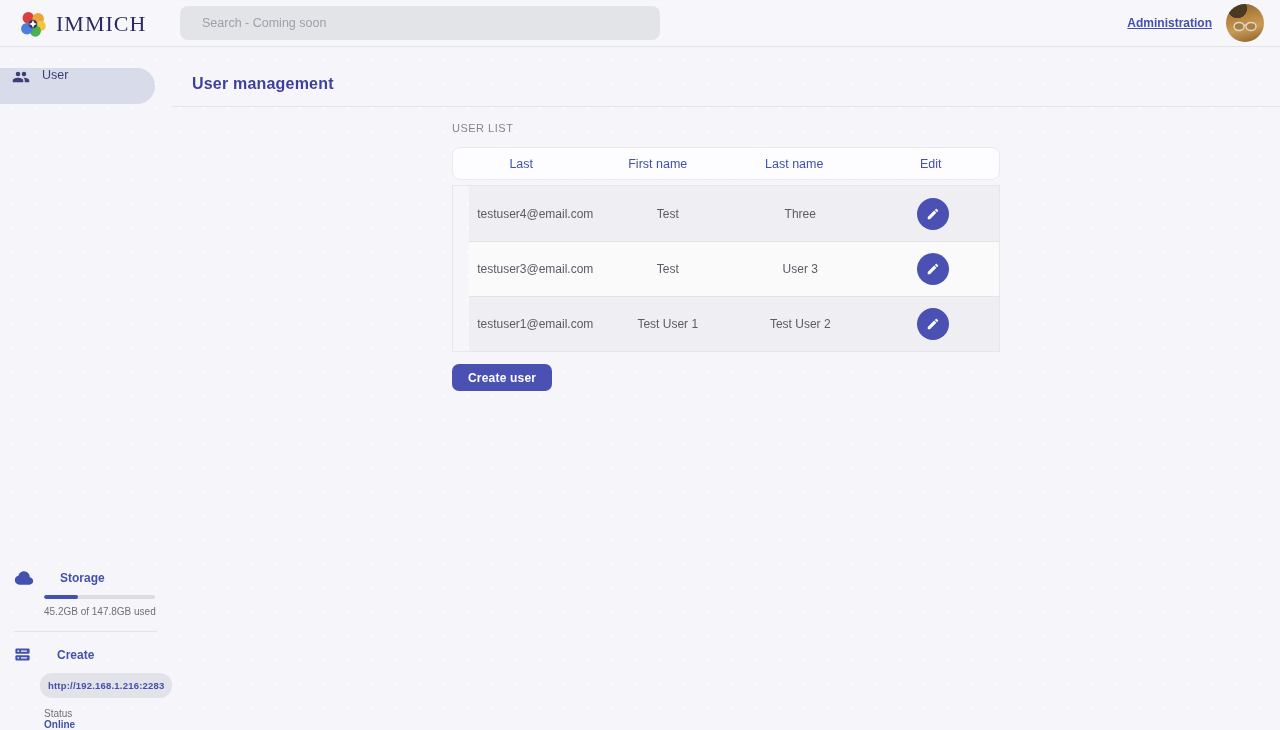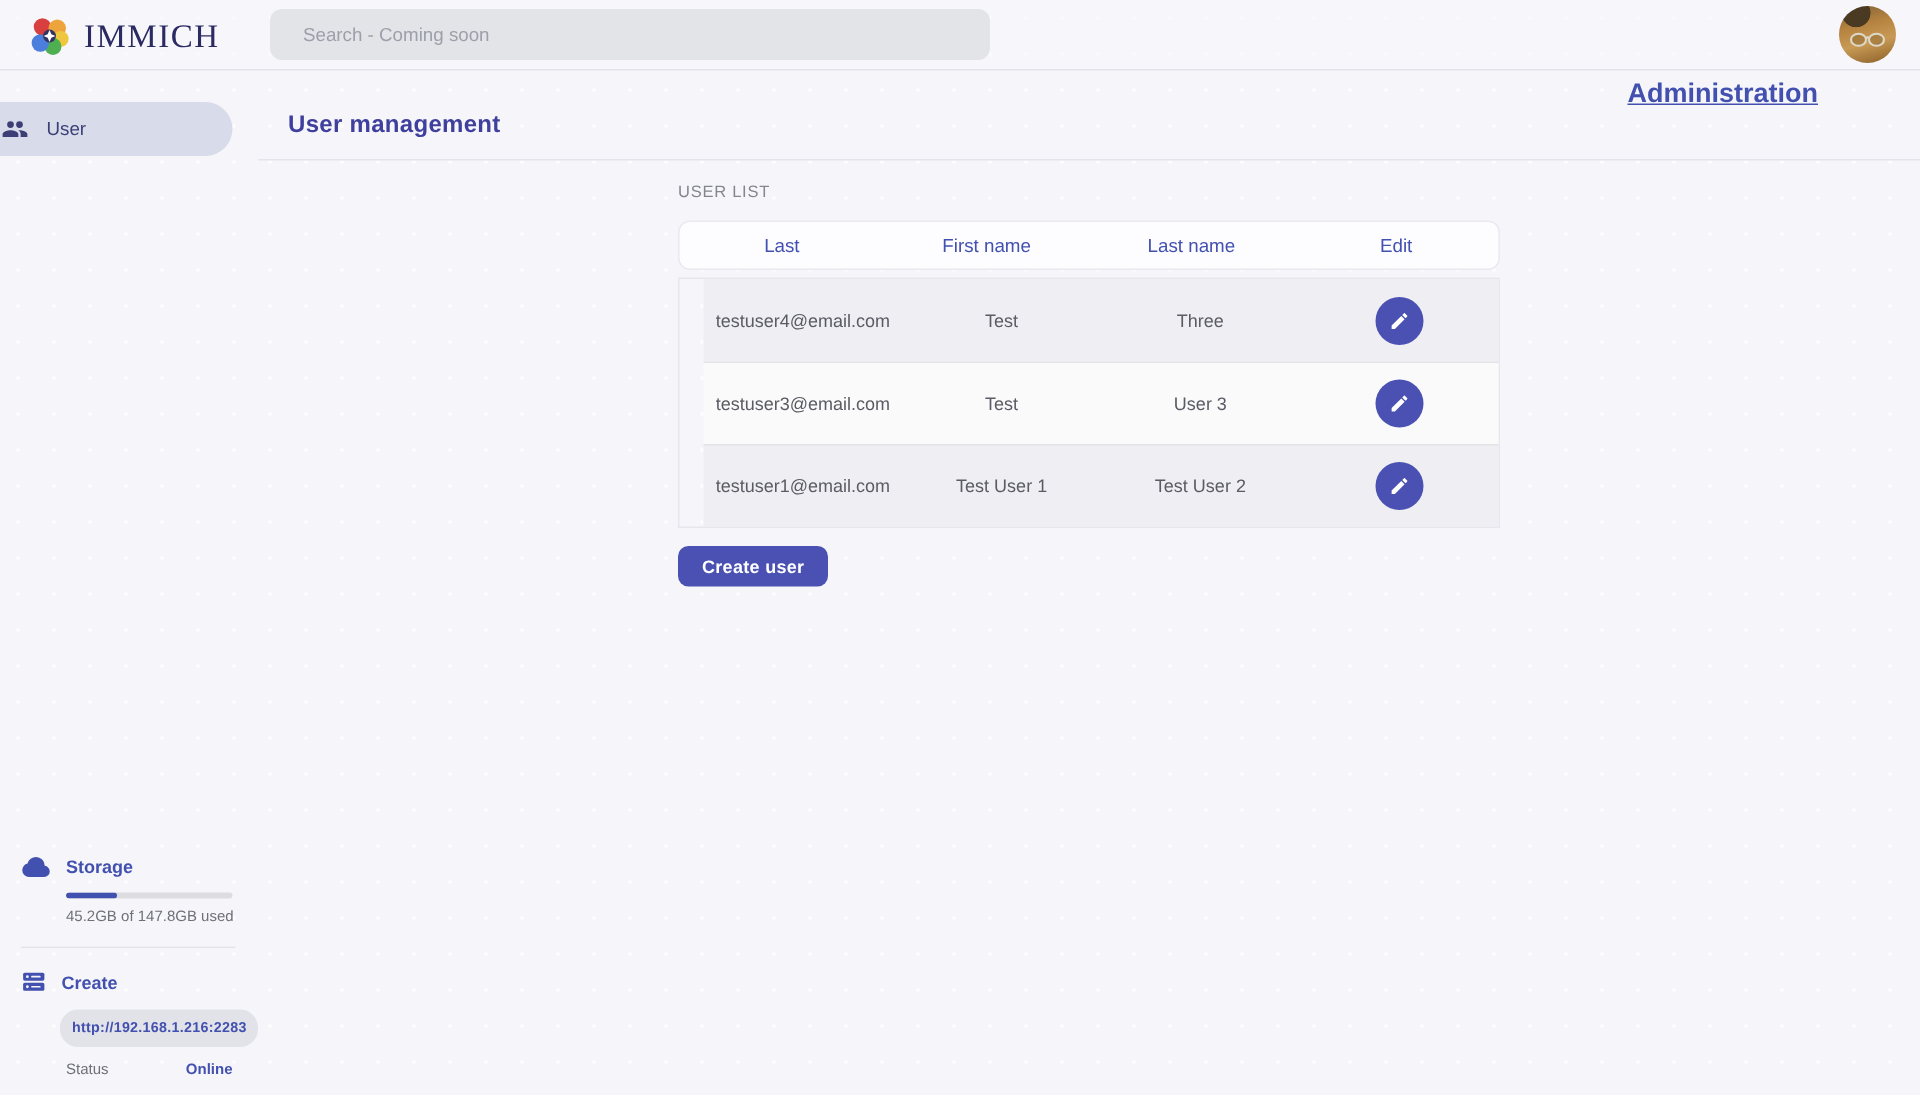--- a/index.html
+++ b/index.html
@@ -31,60 +31,60 @@
   }
   .search-input {
     position:absolute; left:180px; top:5px; width:480px; height:34px;
     background:#e3e4e8; border:none; border-radius:8px;
     padding:0 14px 0 22px; font-size:12.5px; color:#6b6e7a;
     font-family:"Liberation Sans", sans-serif; outline:none;
   }
   .search-input::placeholder { color:#9da0ab; }
   .admin-link {
     position:absolute; right:68px; top:15px;
-    font-size:18px; font-weight:700; color:#4250af;
-    text-decoration:underline; cursor:pointer;margin-top:36px;
+    font-size:12px; font-weight:700; color:#4250af;
+    text-decoration:underline; cursor:pointer;
   }
   .avatar {
     position:absolute; right:16px; top:3px; width:38px; height:38px;
     border-radius:50%; overflow:hidden; cursor:pointer;
     background:
       radial-gradient(circle at 30% 12%, #4a3a22 0 22%, transparent 23%),
       linear-gradient(165deg, #7a6038 0%, #b5823f 34%, #c89a55 62%, #8a5f28 100%);
     display:flex; align-items:center; justify-content:center;
   }
   .avatar svg { margin-top:6px; }
 
   
   .sidebar { position:absolute; top:46px; left:0; width:171px; height:684px; }
   .side-item {
     position:absolute; top:22px; left:0; width:155px; height:36px;
     background:#d8dbe9; border-radius:0 18px 18px 0;
-    display:flex; align-items:center; gap:12px; padding-left:1px; cursor:pointer;
+    display:flex; align-items:flex-start; gap:12px; padding-left:12px; cursor:pointer;
   }
   .side-item .label { font-size:12.5px; font-weight:500; color:#3c3f75; }
 
   .side-footer { position:absolute; left:0; top:522px; width:171px; }
   .foot-row { position:relative; }
-  .foot-title-row { display:flex; align-items:center; gap:10px; padding-left:14px; }
+  .foot-title-row { display:flex; align-items:center; gap:26px; padding-left:14px; }
   .foot-title { font-size:12px; font-weight:700; color:#4250af; }
   .progress-track {
     margin:7px 16px 0 44px; height:4px; border-radius:2px; background:#dcdce1; overflow:hidden;
   }
   .progress-fill { height:100%; background:#4250af; border-radius:2px; }
   .usage-text { margin:7px 0 0 44px; font-size:10px; color:#6f7078; }
   .foot-divider { margin:14px 14px 14px 14px; border-top:1px solid #e3e3ea; }
   .url-pill {
     display:inline-block; margin:10px 0 0 40px; background:#e2e2e9;
     border-radius:12px; padding:7px 8px;
     font-size:9.5px; font-weight:700; color:#4250af; letter-spacing:.2px;
   }
   .kv-row {
     display:flex; justify-content:space-between;
-    margin:10px 16px 0 44px; font-size:10px;
+    margin:10px 16px 0 44px; font-size:10px;flex-direction:column;
   }
   .kv-key { color:#6f7078; }
   .kv-val { color:#4250af; font-weight:700; }
 
   
   .main { position:absolute; top:46px; left:171px; width:1109px; height:684px; }
   .page-title {
     position:absolute; left:21px; top:29px;
     font-size:16px; font-weight:600; color:#3f3f9e; letter-spacing:.2px;
   }

